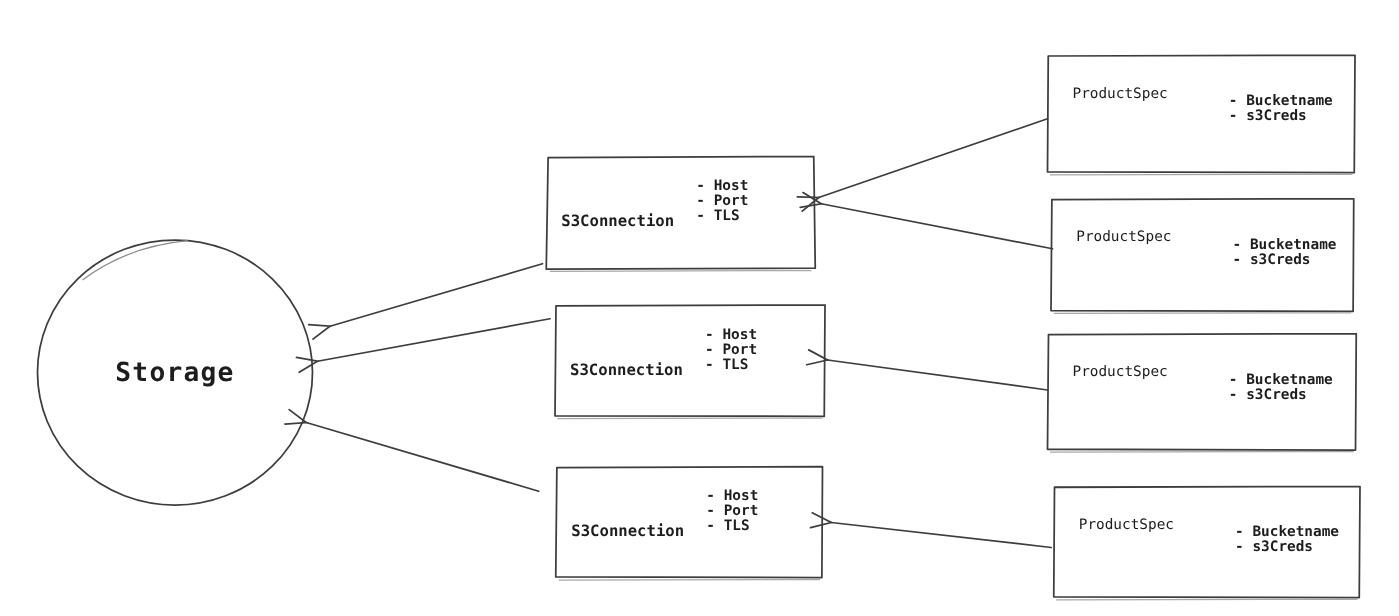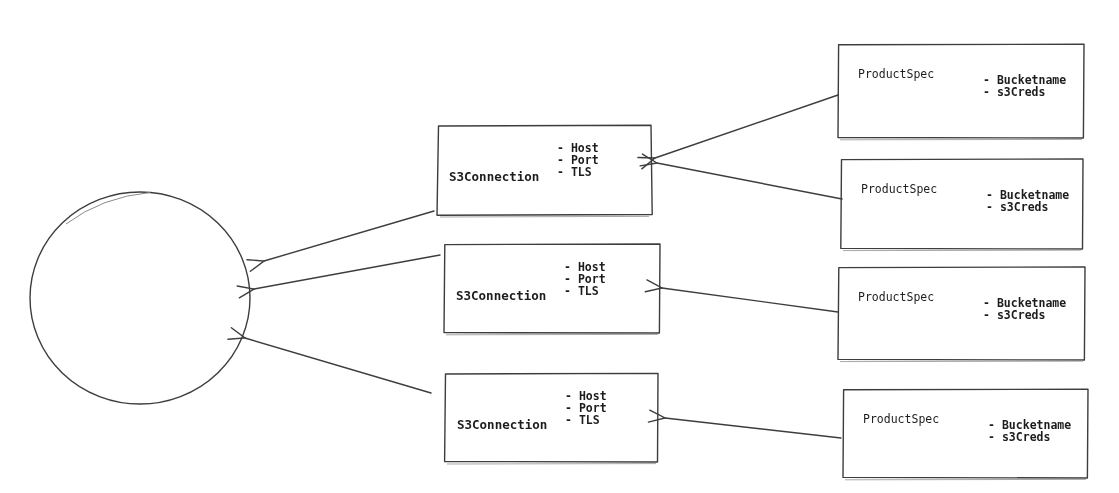--- a/index.html
+++ b/index.html
@@ -82,20 +82,23 @@
     <line x1="838" y1="95" x2="655" y2="158" stroke="#3d3d3d" stroke-width="1.4" stroke-linecap="round" marker-end="url(#ah)"></line>
     <line x1="842" y1="199" x2="657" y2="163" stroke="#3d3d3d" stroke-width="1.4" stroke-linecap="round" marker-end="url(#ah)"></line>
     <line x1="838" y1="312" x2="662" y2="288" stroke="#3d3d3d" stroke-width="1.4" stroke-linecap="round" marker-end="url(#ah)"></line>
     <line x1="841" y1="438" x2="665" y2="418" stroke="#3d3d3d" stroke-width="1.4" stroke-linecap="round" marker-end="url(#ah)"></line>
 
     <line x1="434" y1="211" x2="264" y2="261" stroke="#3d3d3d" stroke-width="1.4" stroke-linecap="round" marker-end="url(#ah)"></line>
     <line x1="440" y1="255" x2="254" y2="289" stroke="#3d3d3d" stroke-width="1.4" stroke-linecap="round" marker-end="url(#ah)"></line>
     <line x1="431" y1="393" x2="245" y2="338" stroke="#3d3d3d" stroke-width="1.4" stroke-linecap="round" marker-end="url(#ah)"></line>
   </svg>
 
+  <div class="node storage-node">
+    <span class="storage-label">Storage</span>
+  </div>
 
   <div class="node" style="left:437px; top:125px; width:215px; height:90px;">
     <span class="s3-title">S3Connection</span>
     <div class="s3-attrs">
       <div class="attr-row"><span class="bullet">-</span><span class="name">Host</span></div>
       <div class="attr-row"><span class="bullet">-</span><span class="name">Port</span></div>
       <div class="attr-row"><span class="bullet">-</span><span class="name">TLS</span></div>
     </div>
   </div>
 

